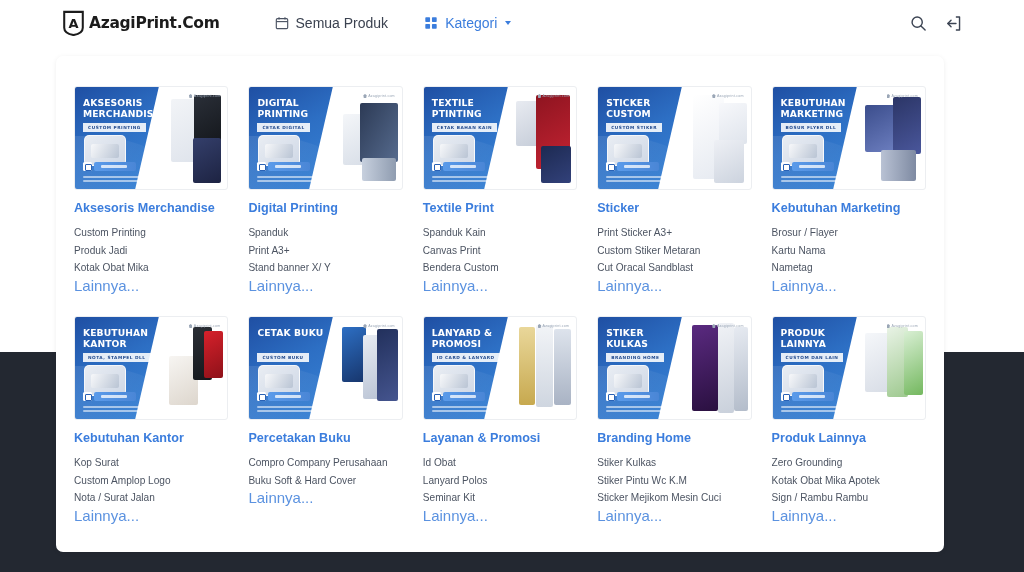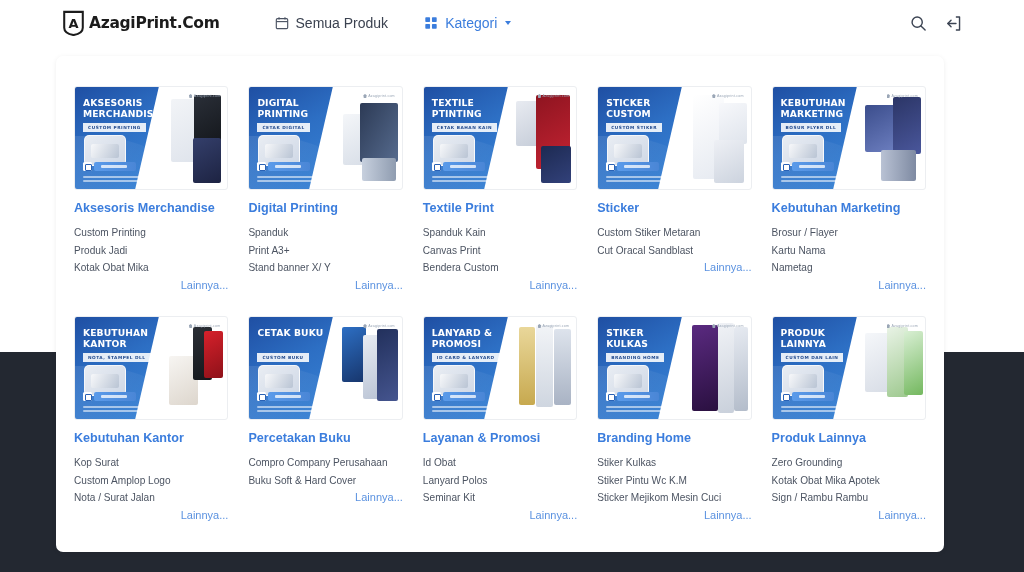--- a/index.html
+++ b/index.html
@@ -169,21 +169,21 @@
     margin-top: 11px; font-size: 12.6px; font-weight: bold;
     color: #3b7ddd; line-height: 15px; cursor: pointer;
   }
   .items { margin-top: 8px; }
   .item {
     font-size: 10.1px; color: #4c5462; line-height: 17.5px;
     white-space: nowrap; overflow: hidden; text-overflow: ellipsis;
     cursor: pointer;
   }
   .more {
-    font-size: 11px; color: #5b92e0; line-height: 17.5px; cursor: pointer; text-align: right;
+    font-size: 15px; color: #5b92e0; line-height: 17.5px; cursor: pointer;
   }
 </style>
 </head>
 <body>
 
 <div id="page">
 
   <div id="dark-band"></div>
 
   <div id="header">
@@ -362,20 +362,21 @@
               <span class="pill"></span>
             </div>
             <div class="ban-foot">
               <span></span>
               <span></span>
             </div>
             <div class="ban-wm"><b></b>Azagiprint.com</div>
           </div>
           <div class="card-title">Sticker</div>
           <div class="items">
+            <div class="item">Print Sticker A3+</div>
             <div class="item">Custom Stiker Metaran</div>
             <div class="item">Cut Oracal Sandblast</div>
             <div class="more">Lainnya...</div>
           </div>
         </div>
         <div class="card">
           <div class="banner">
             <div class="photo-zone">
               <span class="ph" style="left:2%;top:18%;width:52%;height:46%;background:linear-gradient(150deg,#3b4d8c,#6d7fc0);"></span>
               <span class="ph" style="left:48%;top:10%;width:46%;height:56%;background:linear-gradient(150deg,#2b3566,#4a579c);"></span>

